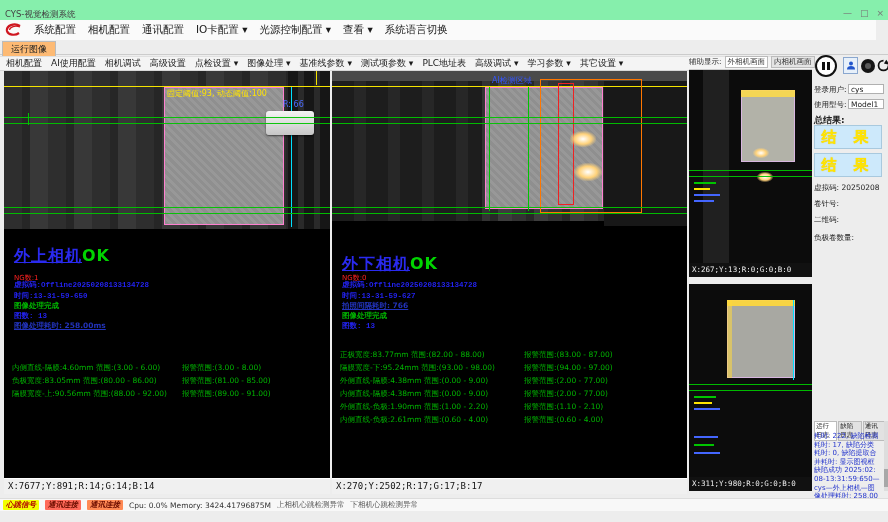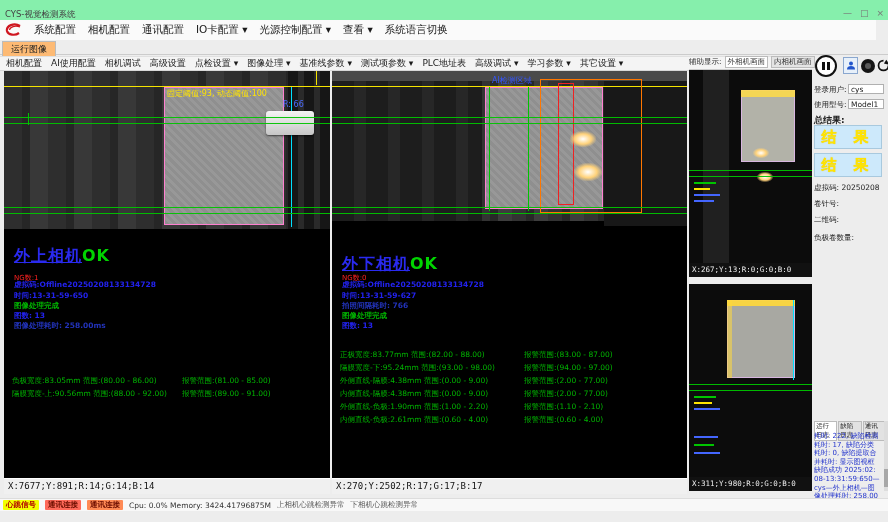--- a/index.html
+++ b/index.html
@@ -26,22 +26,22 @@
   .gvline{position:absolute;width:1px;background:#00c400;}
   .product{position:absolute;background:repeating-linear-gradient(45deg,#8f8f8f 0 3px,#989898 3px 6px);border:1px solid #ff80d0;box-sizing:border-box;}
   .cyan-v{position:absolute;width:1px;background:#00e0ff;}
   .connector{position:absolute;background:linear-gradient(#f4f4f4,#c6c6c6);border-radius:3px;box-shadow:0 1px 2px rgba(0,0,0,.6);}
   .ov-yellow{position:absolute;color:#ffe400;font-size:8px;white-space:nowrap;}
   .ov-blue-s{position:absolute;color:#4a6aff;font-size:8px;white-space:nowrap;}
   .cam-title{position:absolute;font-size:16px;font-weight:bold;white-space:nowrap;letter-spacing:1px;}
   .cam-title .t1{color:#2a2af0;text-decoration:underline;}
   .cam-title .t2{color:#00d400;}
   .ov-red{position:absolute;color:#ff2222;font-size:7px;white-space:nowrap;}
-  .ov-blue{position:absolute;color:#2222ee;font-size:7.5px;font-weight:bold;white-space:nowrap;}
-  .ov-blue2{position:absolute;color:#2233bb;font-size:7.5px;font-weight:bold;white-space:nowrap;}
+  .ov-blue{position:absolute;color:#2222ee;font-size:7.5px;font-weight:bold;white-space:nowrap;font-family:Liberation Mono, monospace;}
+  .ov-blue2{position:absolute;color:#2233bb;font-size:7.5px;font-weight:bold;white-space:nowrap;text-decoration:underline;}
   .ov-green{position:absolute;color:#00b400;font-size:7.5px;font-weight:bold;white-space:nowrap;}
   .mrow{position:absolute;height:10px;width:100%;}
   .mrow span{position:absolute;top:0;font-size:7.5px;color:#00b400;white-space:nowrap;}
   .spark{position:absolute;background:radial-gradient(ellipse at center,#ffffff 0%,#ffd27a 45%,rgba(255,120,0,0) 75%);}
   .orect{position:absolute;border:1px solid #ff7700;box-sizing:border-box;}
   .rrect{position:absolute;border:1px solid #ee2222;box-sizing:border-box;}
   
   .preview-col{position:absolute;left:689px;top:55px;width:123px;}
   .phead{height:15px;display:flex;align-items:center;gap:3px;font-size:7.5px;color:#333;border-bottom:1px solid #ccc;box-sizing:border-box;white-space:nowrap;}
   .phead .ptab{padding:0 2px;border:1px solid #bbb;background:#fff;}
@@ -63,21 +63,21 @@
   .rlabel-b{font-weight:bold;font-size:9px;}
   .resultbox{position:absolute;left:0;width:68px;height:24px;background:#cde9fb;border:1px solid #a8c9de;box-sizing:border-box;color:#ffe400;font-size:15px;font-weight:bold;text-align:center;line-height:23px;letter-spacing:6px;text-shadow:0 0 1px #e8c000;}
   .logtabs{position:absolute;left:0;top:366px;display:flex;gap:1px;font-size:6.5px;}
   .logtabs span{padding:0 1px;border:1px solid #bbb;background:#e2e2e2;}
   .logtabs span.active{background:#fff;}
   .logtext{position:absolute;left:0;top:377px;width:66px;color:#2233cc;font-size:7px;line-height:8.6px;word-break:break-all;}
   .logscroll{position:absolute;right:-3px;top:366px;width:5px;height:70px;background:#ddd;}
   .logscroll i{display:block;width:5px;height:18px;background:#a8a8a8;margin-top:48px;}
   
   .statusbar{position:absolute;left:0;top:498px;width:888px;height:13px;background:#f8f8f8;border-top:1px solid #ddd;display:flex;align-items:center;gap:6px;padding-left:3px;box-sizing:border-box;font-size:7.5px;color:#333;white-space:nowrap;}
-  .badge{padding:0 3px;border-radius:1px;font-weight:bold;}
+  .badge{padding:0 3px;border-radius:1px;font-weight:bold;font-style:italic;}
   .b-heart{background:#f3ff00;color:#b00000;}
   .b-cam{background:#ff6a5a;color:#6d0e00;}
   .b-comm{background:#ff8a55;color:#6d0e00;}
   .warns{color:#555;}
 </style>
 </head>
 <body>
 
 <div class="app">
 
@@ -141,20 +141,24 @@
       <span class="ov-blue-s" style="left:279px;top:29px;">R: 66</span>
       <div class="cam-title" style="left:10px;top:175px;">
         <span class="t1">外上相机</span><span class="t2">OK</span>
       </div>
       <span class="ov-red" style="left:10px;top:202px;">NG数:1</span>
       <span class="ov-blue" style="left:10px;top:209px;">虚拟码:Offline20250208133134728</span>
       <span class="ov-blue" style="left:10px;top:220px;">时间:13-31-59-650</span>
       <span class="ov-green" style="left:10px;top:230px;">图像处理完成</span>
       <span class="ov-blue" style="left:10px;top:240px;">图数: 13</span>
       <span class="ov-blue2" style="left:10px;top:250px;">图像处理耗时: 258.00ms</span>
+      <div class="mrow" style="top:292px;">
+        <span style="left:8px;">内侧直线-隔膜:4.60mm 范围:(3.00 - 6.00)</span>
+        <span style="left:178px;">报警范围:(3.00 - 8.00)</span>
+      </div>
       <div class="mrow" style="top:305px;">
         <span style="left:8px;">负极宽度:83.05mm 范围:(80.00 - 86.00)</span>
         <span style="left:178px;">报警范围:(81.00 - 85.00)</span>
       </div>
       <div class="mrow" style="top:318px;">
         <span style="left:8px;">隔膜宽度-上:90.56mm 范围:(88.00 - 92.00)</span>
         <span style="left:178px;">报警范围:(89.00 - 91.00)</span>
       </div>
     </div>
     <div class="pstatus">X:7677;Y:891;R:14;G:14;B:14</div>

